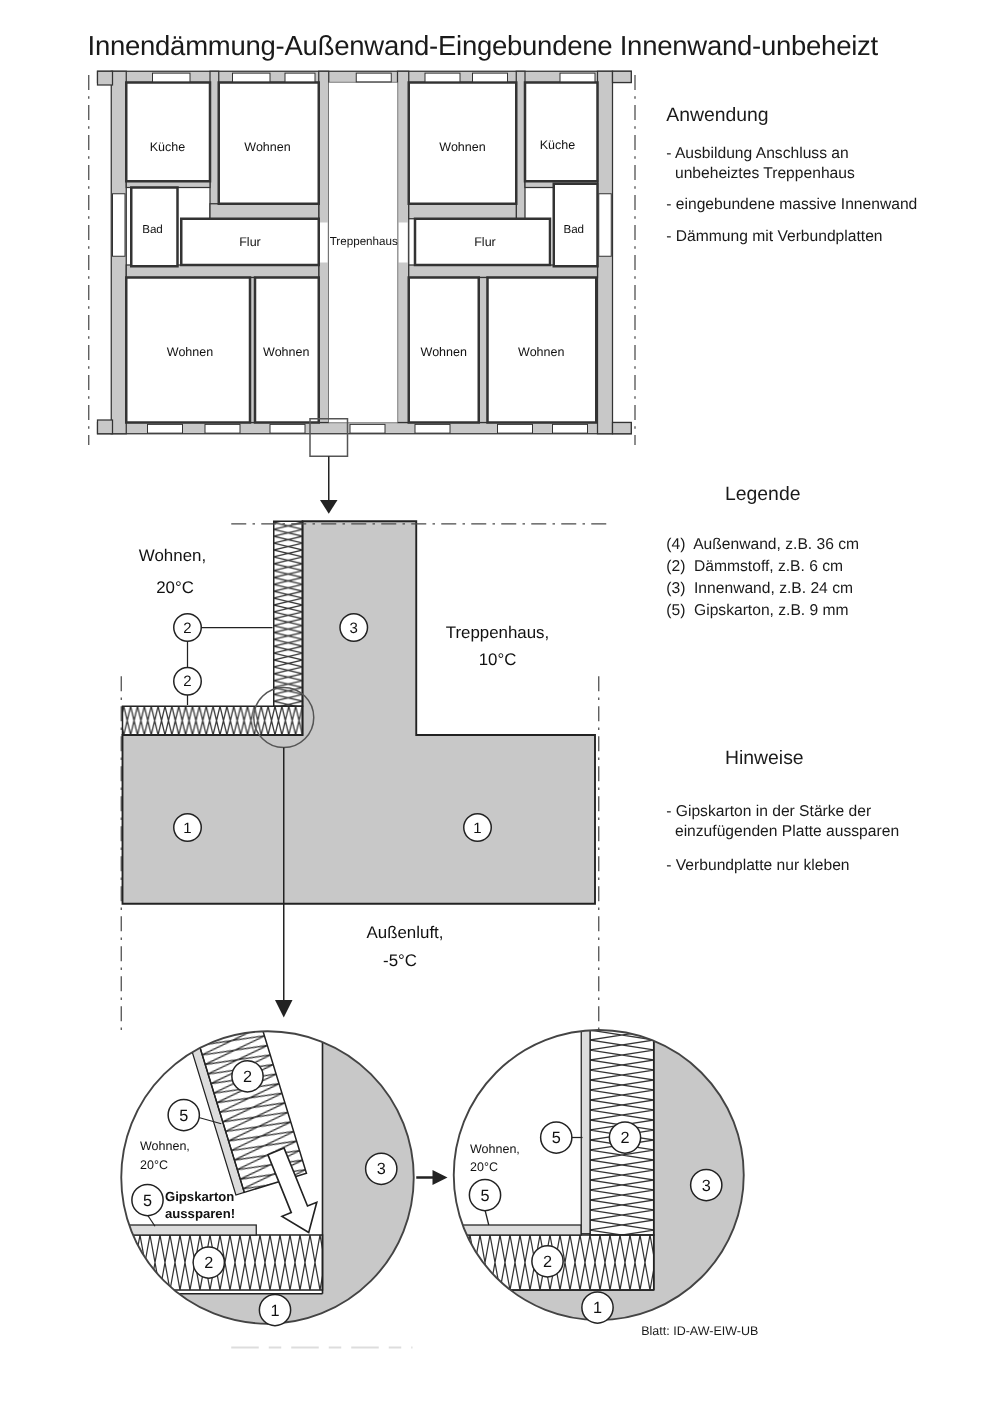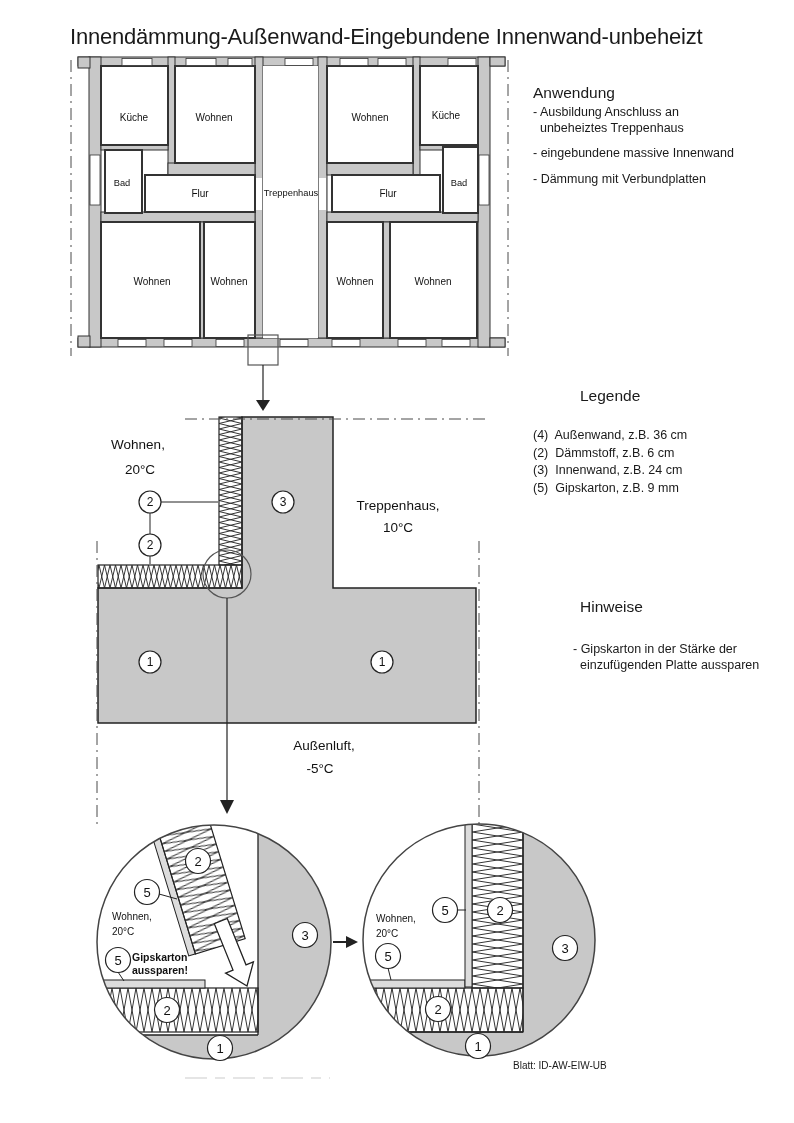--- a/index.html
+++ b/index.html
@@ -2,31 +2,31 @@
 <html><head>
 <meta charset="utf-8">
 <style>
   html,body{margin:0;padding:0;}
   body{width:794px;height:1123px;position:relative;background:#fff;overflow:hidden;
        font-family:"Liberation Sans",sans-serif;color:#1a1a1a;}
   .abs{position:absolute;}
   #title{left:70px;top:24px;font-size:22px;letter-spacing:-0.2px;white-space:nowrap;}
   .txtblock{position:absolute;width:240px;}
   .txtblock h2{font-size:15.5px;font-weight:normal;margin:0;}
-  .txtblock .items{margin-top:3px;}
+  .txtblock .items{margin-top:13px;}
   .item{font-size:12.5px;line-height:15.5px;white-space:pre-wrap;margin-bottom:10px;}
   #anwendung{left:533px;top:84px;width:232px;}
   #anwendung h2{}
   #legende{left:533px;top:387px;width:240px;}
   #legende h2{padding-left:47px;}
   #legende .item{margin-bottom:0;line-height:17.5px;white-space:pre;}
   #legende .items{margin-top:22px;}
   #hinweise{left:533px;top:598px;width:245px;}
   #hinweise h2{padding-left:47px;}
-  #hinweise .items{margin-top:26px;margin-left:40px;}
+  #hinweise .items{margin-top:26px;}
   #hinweise .item{margin-bottom:12px;}
   #blatt{left:513px;top:1060px;font-size:10px;}
   svg{position:absolute;left:0;top:0;}
   svg text{font-family:"Liberation Sans",sans-serif;fill:#111;}
   .roomlbl{font-size:10px;text-anchor:middle;}
   .roomlbl-s{font-size:9.3px;text-anchor:middle;}
   .seclbl{font-size:13.5px;text-anchor:middle;}
   .dtllbl{font-size:10px;}
   .dtlbold{font-size:10.5px;font-weight:bold;}
   .callout{fill:#fff;stroke:#222;stroke-width:1.2px;}
@@ -63,20 +63,21 @@
     <div class="item">(3)  Innenwand, z.B. 24 cm</div>
     <div class="item">(5)  Gipskarton, z.B. 9 mm</div>
   </div>
 </div>
 
 <div id="hinweise" class="txtblock">
   <h2>Hinweise</h2>
   <div class="items">
     <div class="item">- Gipskarton in der Stärke der
   einzufügenden Platte aussparen</div>
+    <div class="item">- Verbundplatte nur kleben</div>
   </div>
 </div>
 
 <div id="blatt" class="abs">Blatt: ID-AW-EIW-UB</div>
 
 <svg width="794" height="1123" viewBox="0 0 794 1123">
   <defs>
     <pattern id="patH24" patternUnits="userSpaceOnUse" width="11" height="23" patternTransform="translate(0,565)">
       <path d="M0,0 L5.5,23 L11,0 M0,23 L5.5,0 L11,23" fill="none" stroke="#333" stroke-width="1"></path>
     </pattern>

